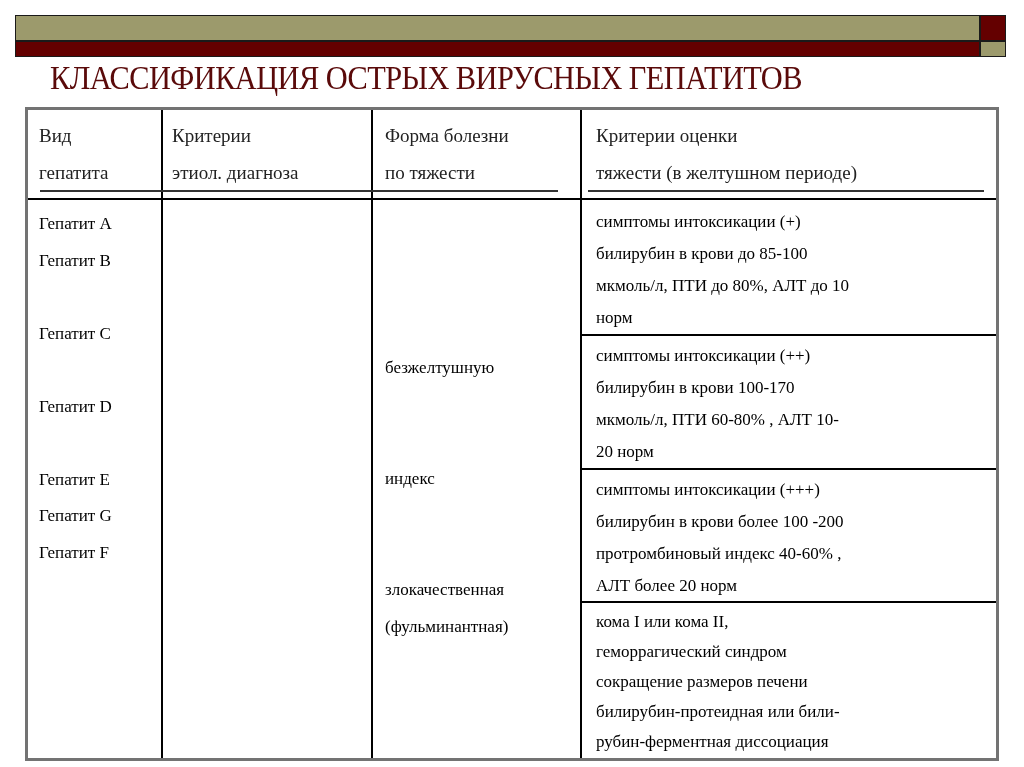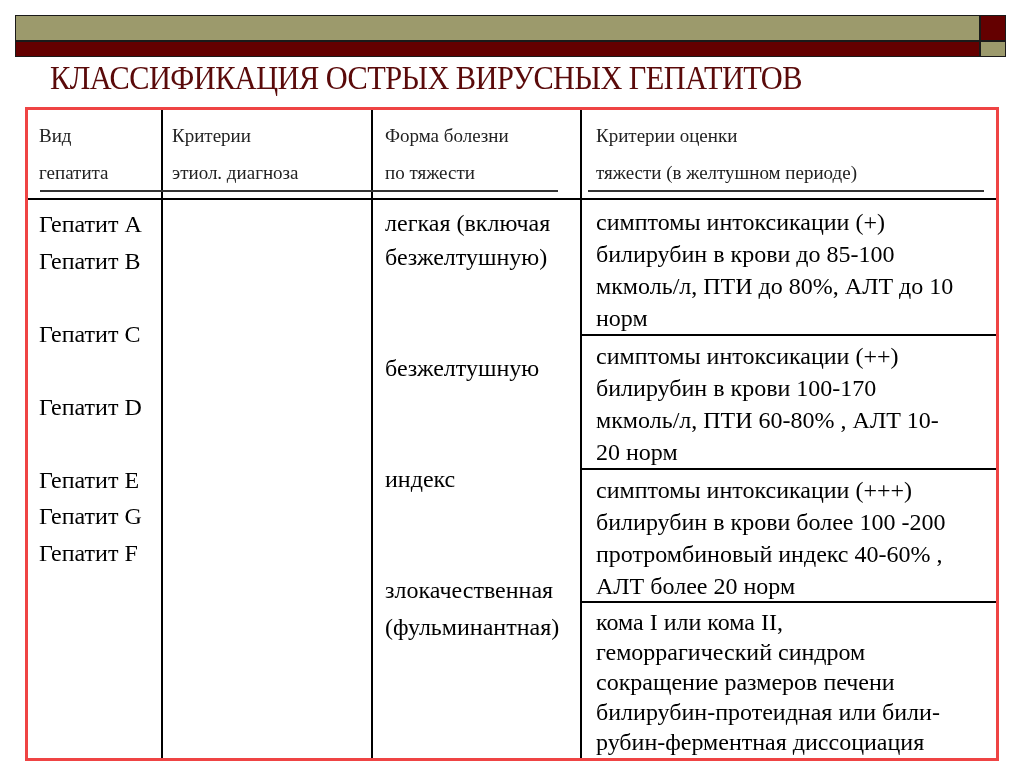--- a/index.html
+++ b/index.html
@@ -9,24 +9,24 @@
   .bar { position: absolute; border: 1px solid #1a1a1a; box-sizing: border-box; }
   #bar-top { left: 15px; top: 15px; width: 965px; height: 26px; background: #9c9a6c; }
   #bar-bottom { left: 15px; top: 41px; width: 965px; height: 16px; background: #640000; }
   #sq-top { left: 980px; top: 15px; width: 26px; height: 26px; background: #640000; }
   #sq-bottom { left: 980px; top: 41px; width: 26px; height: 16px; background: #9c9a6c; }
 
   #title { position: absolute; left: 50px; top: 60px; font-size: 33px; color: #5a0a0a;
            letter-spacing: -0.6px; white-space: nowrap; transform: scaleX(0.92); transform-origin: left top; }
 
   #table { position: absolute; left: 25px; top: 107px; width: 974px; height: 654px;
-           border: 3px solid #ef4444; box-sizing: border-box; }
+           border: 3px solid #737373; box-sizing: border-box; }
   .vline { position: absolute; top: 0; bottom: 0; width: 0; border-left: 2px solid #000; }
   .hline { position: absolute; height: 0; border-top: 2px solid #000; }
-  .cell { position: absolute; font-size: 24px; line-height: 36.5px; white-space: pre-line; }
+  .cell { position: absolute; font-size: 17px; line-height: 36.5px; white-space: pre-line; }
   .hdr { font-size: 19px; line-height: 37px; color: #222; }
   .under { position: absolute; height: 0; border-top: 2px solid #333; }
 </style>
 </head>
 <body>
 
 <div class="bar" id="bar-top"></div>
 <div class="bar" id="bar-bottom"></div>
 <div class="bar" id="sq-top"></div>
 <div class="bar" id="sq-bottom"></div>
@@ -61,22 +61,20 @@
 Гепатит В
 
 Гепатит С
 
 Гепатит D
 
 Гепатит  Е
 Гепатит G
 Гепатит F</div>
 
-  <div class="cell" style="left:357px;top:96px;line-height:34px">легкая (включая
-безжелтушную)</div>
   <div class="cell" style="left:357px;top:240px">безжелтушную</div>
   <div class="cell" style="left:357px;top:351px">индекс</div>
   <div class="cell" style="left:357px;top:462px">злокачественная
 (фульминантная)</div>
 
   <div class="cell" style="left:568px;top:96px;line-height:32px">симптомы интоксикации (+)
 билирубин в крови до 85-100
 мкмоль/л, ПТИ до 80%, АЛТ до 10
 норм</div>
   <div class="cell" style="left:568px;top:230px;line-height:32px">симптомы интоксикации (++)

